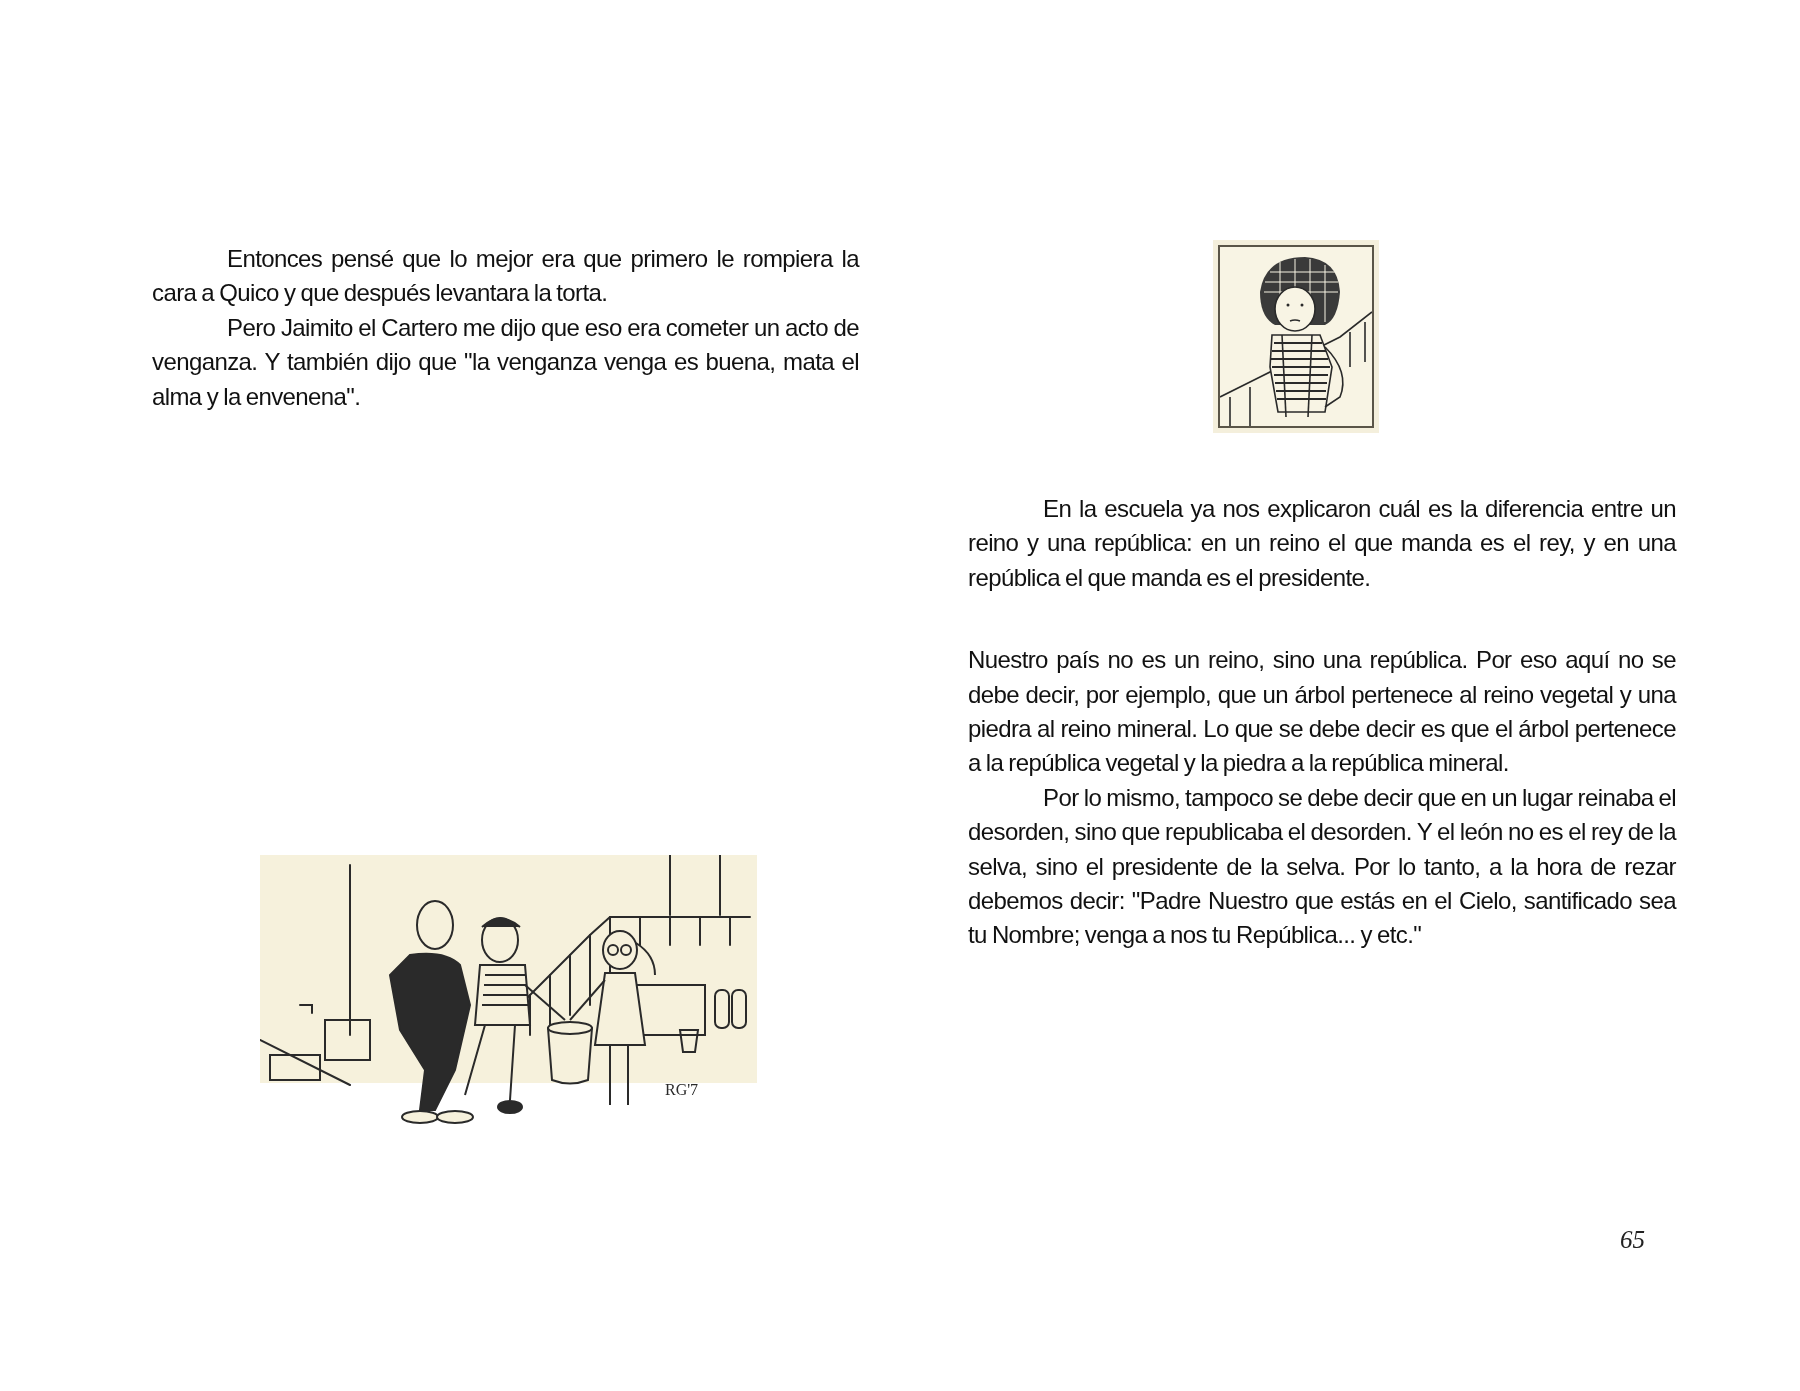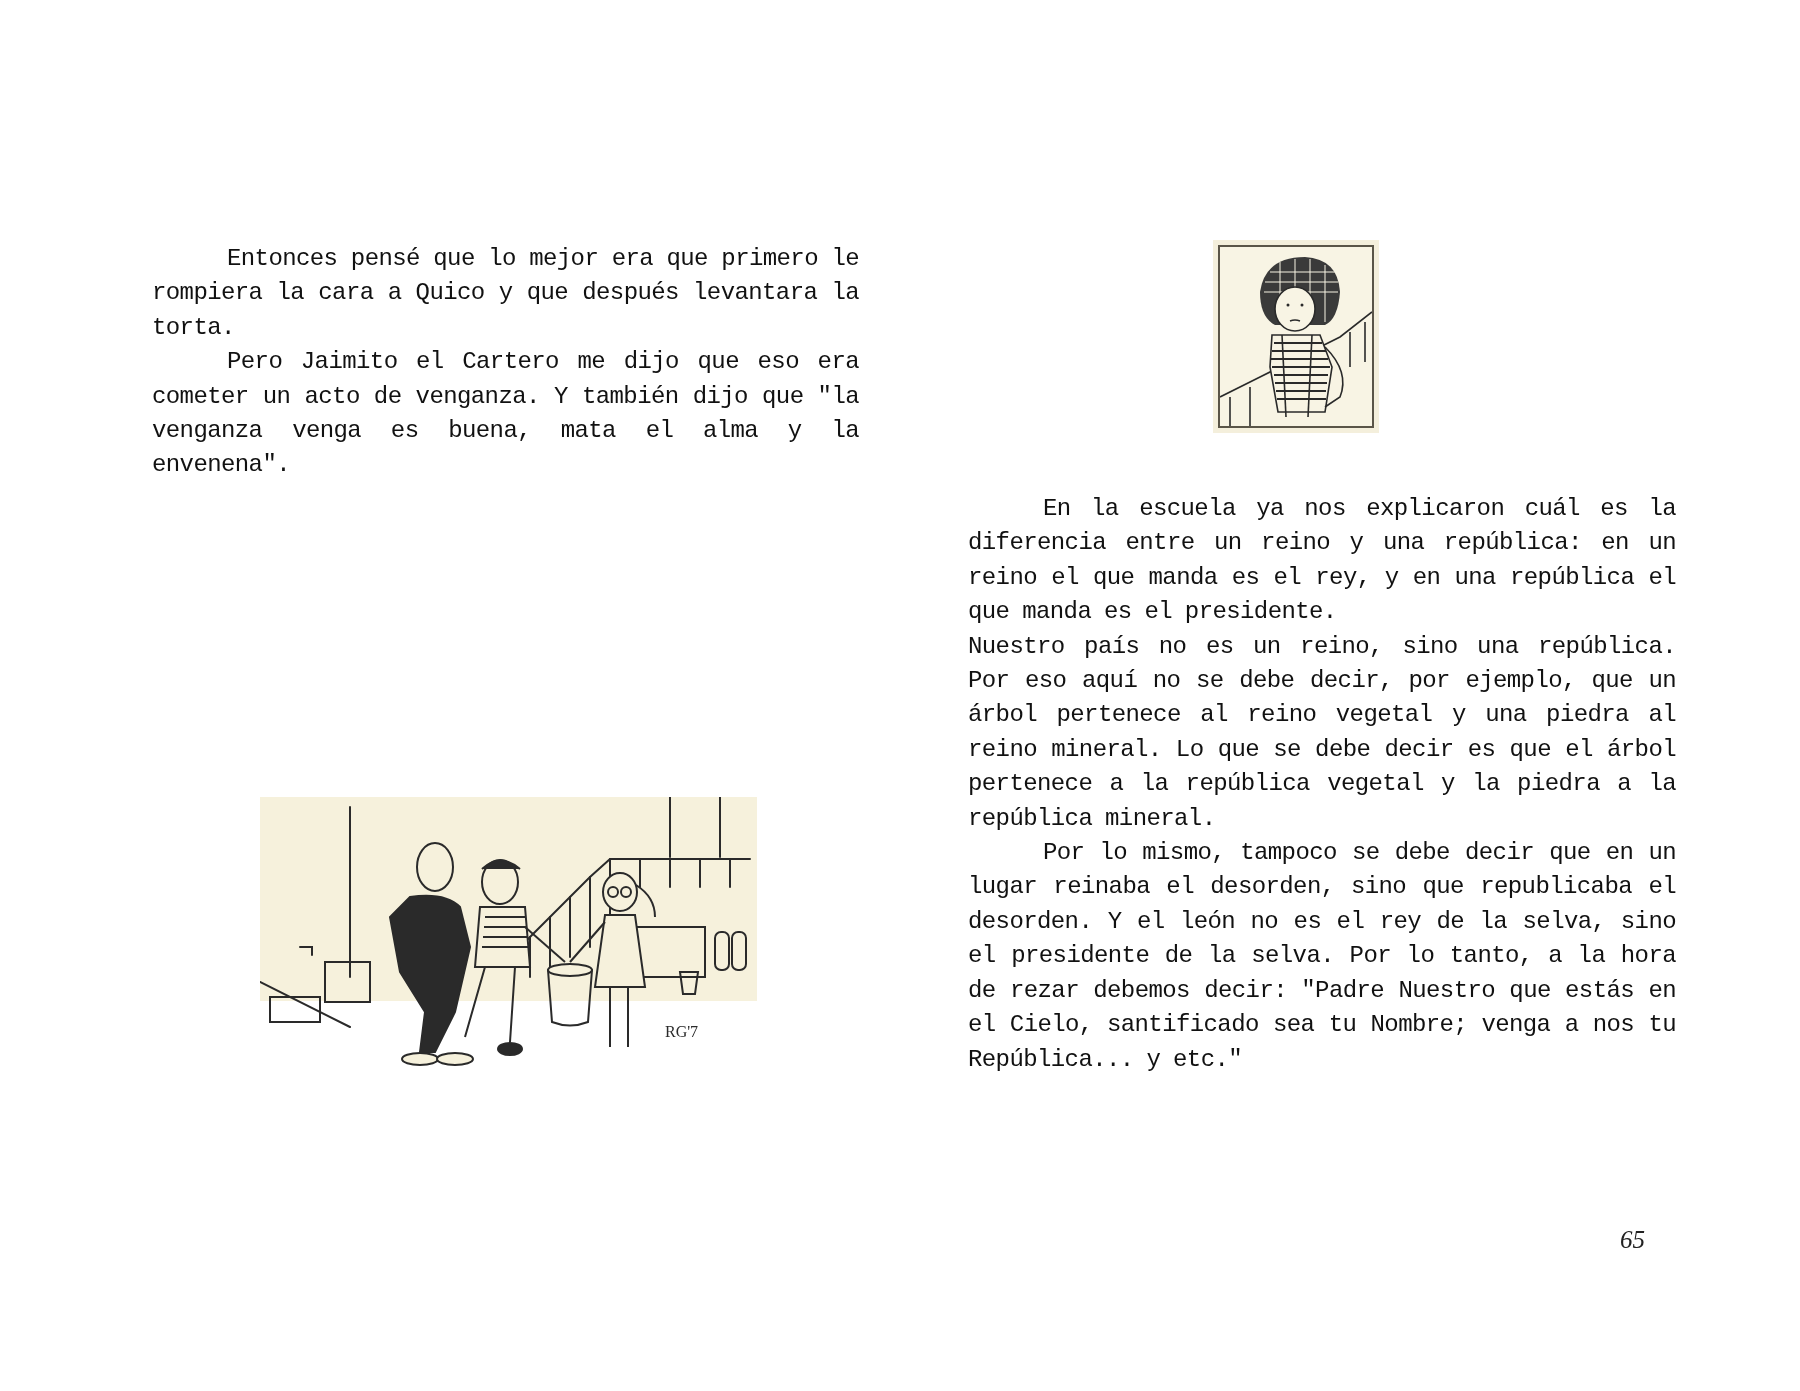--- a/index.html
+++ b/index.html
@@ -15,48 +15,48 @@
       font-family: "Liberation Sans", sans-serif;
       color: #111111;
     }
     .column {
       position: absolute;
       font-size: 24px;
       line-height: 34.4px;
       text-align: justify;
       letter-spacing: -0.6px;
       word-spacing: -1px;
-      font-family: Liberation Mono, monospace;
     }
     .column p {
       margin: 0;
       text-indent: 75px;
     }
     .column p.noindent {
       text-indent: 0;
+      margin-top: 48px;
     }
     #left-column {
       left: 152px;
       top: 242px;
       width: 707px;
     }
     #right-column {
       left: 968px;
       top: 492px;
       width: 708px;
     }
     .illustration {
       position: absolute;
       background: #f6f1dc;
     }
     #scene-illustration {
       left: 260px;
-      top: 797px;
+      top: 855px;
       width: 497px;
-      height: 204px;
+      height: 228px;
     }
     #portrait-frame {
       left: 1213px;
       top: 240px;
       width: 166px;
       height: 193px;
       background: #f4efdc;
     }
     #portrait-inner {
       position: absolute;

